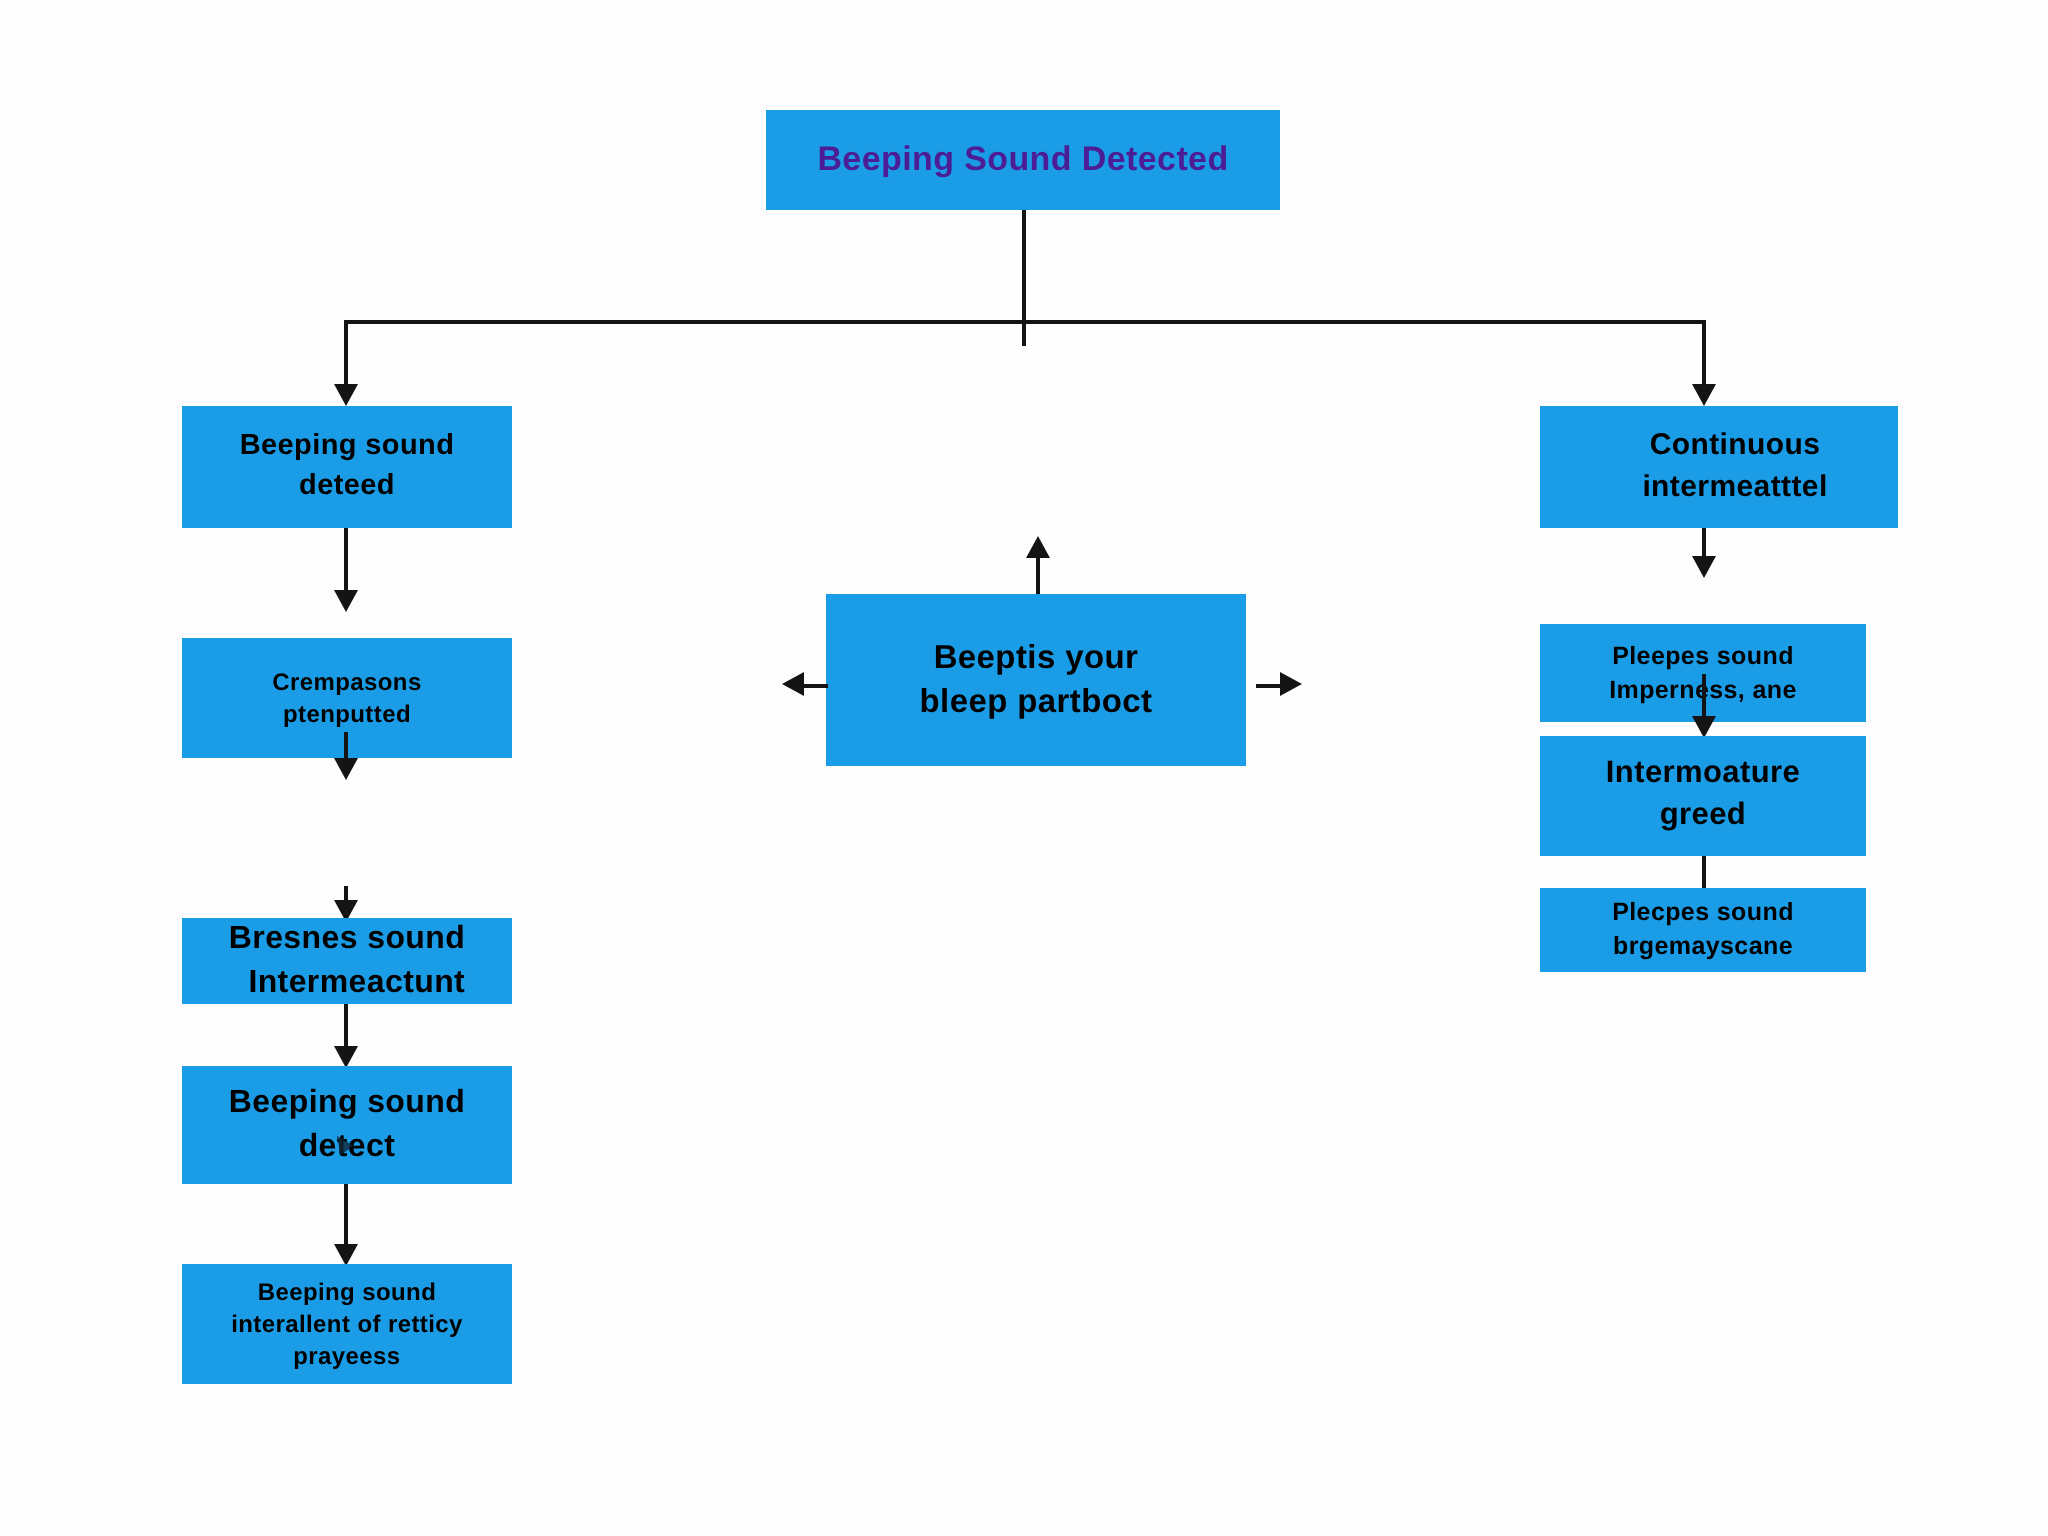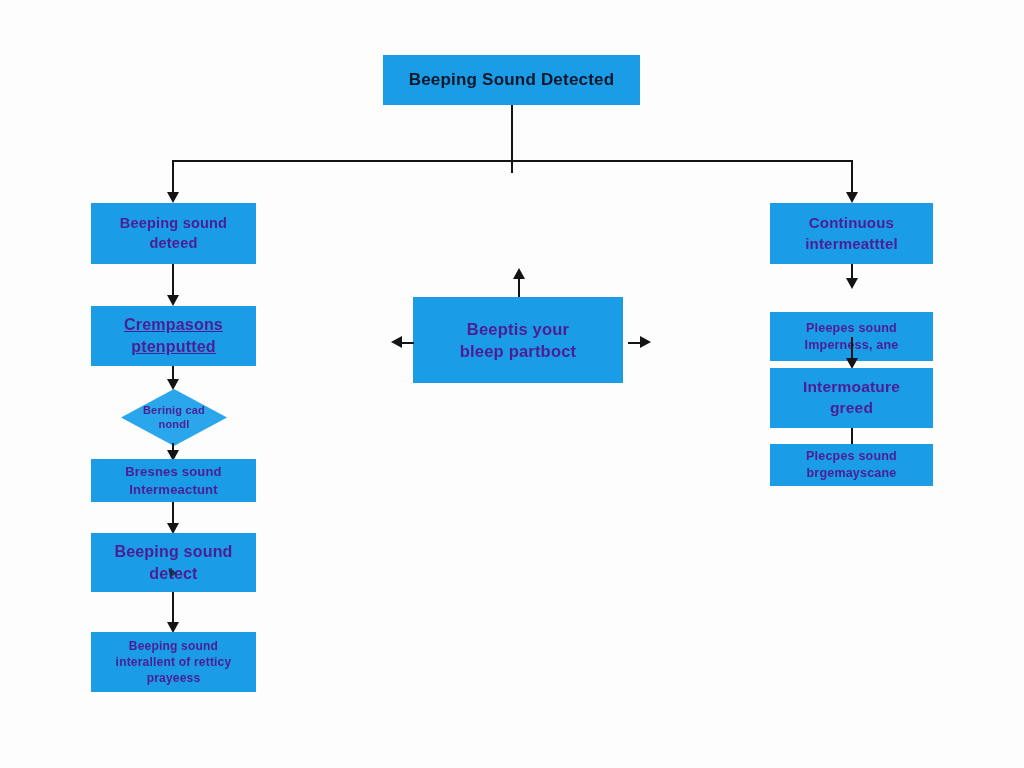--- a/index.html
+++ b/index.html
@@ -3,21 +3,21 @@
 <meta charset="utf-8">
 <style>
   html,body{margin:0;padding:0;}
   body{font-family:"Liberation Sans",sans-serif;background:#ffffff;}
   #canvas{position:relative;width:1024px;height:768px;background:#fdfdfd;overflow:hidden;}
 
   
   .node{
     position:absolute;
     background:#1b9ce6;
-    color:#4c1d95;
+    color:#000000;
     font-weight:bold;
     display:flex;align-items:center;justify-content:center;
     text-align:center;
     white-space:pre-line;
     line-height:1.35;
     letter-spacing:.2px;
   }
   .diamond{
     background:#2aa7ec;
     clip-path:polygon(50% 0,100% 50%,50% 100%,0 50%);
@@ -27,53 +27,53 @@
   
   .vline{position:absolute;width:2px;background:#141414;}
   .hline{position:absolute;height:2px;background:#141414;}
   .ah{position:absolute;width:0;height:0;}
   .ah-down{border-left:6px solid transparent;border-right:6px solid transparent;border-top:11px solid #141414;}
   .ah-up{border-left:6px solid transparent;border-right:6px solid transparent;border-bottom:11px solid #141414;}
   .ah-left{border-top:6px solid transparent;border-bottom:6px solid transparent;border-right:11px solid #141414;}
   .ah-right{border-top:6px solid transparent;border-bottom:6px solid transparent;border-left:11px solid #141414;}
 
   
-  #title-node{left:383px;top:55px;width:257px;height:50px;font-size:17px;color:#0f172a;}
+  #title-node{left:383px;top:55px;width:257px;height:50px;font-size:17px;color:#4c1d95;}
 
   #c-stem{left:511px;top:105px;height:56px;}
   #c-horiz{left:172px;top:160px;width:681px;}
   #c-stub{left:511px;top:162px;height:11px;}
   #c-left-drop{left:172px;top:162px;height:31px;}
   #c-left-head{left:167px;top:192px;}
   #c-right-drop{left:851px;top:162px;height:31px;}
   #c-right-head{left:846px;top:192px;}
 
   
   .lbox{left:91px;width:165px;}
   #l1{top:203px;height:61px;font-size:14.5px;}
   #la1-line{left:172px;top:264px;height:32px;} #la1-head{left:167px;top:295px;}
-  #l2{top:306px;height:60px;font-size:16px;text-decoration:underline;}
+  #l2{top:319px;height:60px;font-size:12px;}
   #la2-line{left:172px;top:366px;height:14px;} #la2-head{left:167px;top:379px;}
   #l-diamond{left:121px;top:389px;width:106px;height:57px;font-size:11px;}
   #la3-line{left:172px;top:443px;height:8px;}  #la3-head{left:167px;top:450px;}
-  #l3{top:459px;height:43px;font-size:13px;}
+  #l3{top:459px;height:43px;font-size:16px;text-align:right;}
   #la4-line{left:172px;top:502px;height:22px;} #la4-head{left:167px;top:523px;}
   #l4{top:533px;height:59px;font-size:16px;}
   #la5-line{left:172px;top:592px;height:31px;} #la5-head{left:167px;top:622px;}
   #l5{top:632px;height:60px;font-size:12px;}
 
   
   #center-node{left:413px;top:297px;width:210px;height:86px;font-size:16.5px;}
   #ca-up-line{left:518px;top:279px;height:18px;} #ca-up-head{left:513px;top:268px;}
   #ca-left-line{left:401px;top:342px;width:13px;} #ca-left-head{left:391px;top:336px;}
   #ca-right-line{left:628px;top:342px;width:13px;} #ca-right-head{left:640px;top:336px;}
 
   
   .rbox{left:770px;width:163px;}
-  #r1{top:203px;height:61px;font-size:15px;}
+  #r1{top:203px;height:61px;font-size:15px;padding-left:16px;}
   #ra1-line{left:851px;top:264px;height:15px;} #ra1-head{left:846px;top:278px;}
   #r2{top:288px;height:49px;font-size:12.5px;margin-top:24px;}
   #ra2-line{left:851px;top:337px;height:22px;} #ra2-head{left:846px;top:358px;}
   #r3{top:368px;height:60px;font-size:15.5px;}
   #ra3-line{left:851px;top:428px;height:24px;} #ra3-head{left:846px;top:451px;}
   #r4{top:444px;height:42px;font-size:12.5px;}
 
   
   #cursor{
     position:absolute;left:167px;top:567px;width:0;height:0;
@@ -100,22 +100,20 @@
   <div class="node lbox" id="l1">Beeping sound
 deteed</div>
   <div class="vline" id="la1-line"></div>
   <div class="ah ah-down" id="la1-head"></div>
 
   <div class="node lbox" id="l2">Crempasons
 ptenputted</div>
   <div class="vline" id="la2-line"></div>
   <div class="ah ah-down" id="la2-head"></div>
 
-  <div class="node diamond" id="l-diamond">Berinig cad
-nondl</div>
   <div class="vline" id="la3-line"></div>
   <div class="ah ah-down" id="la3-head"></div>
 
   <div class="node lbox" id="l3">Bresnes sound
 Intermeactunt</div>
   <div class="vline" id="la4-line"></div>
   <div class="ah ah-down" id="la4-head"></div>
 
   <div class="node lbox" id="l4">Beeping sound
 detect</div>

